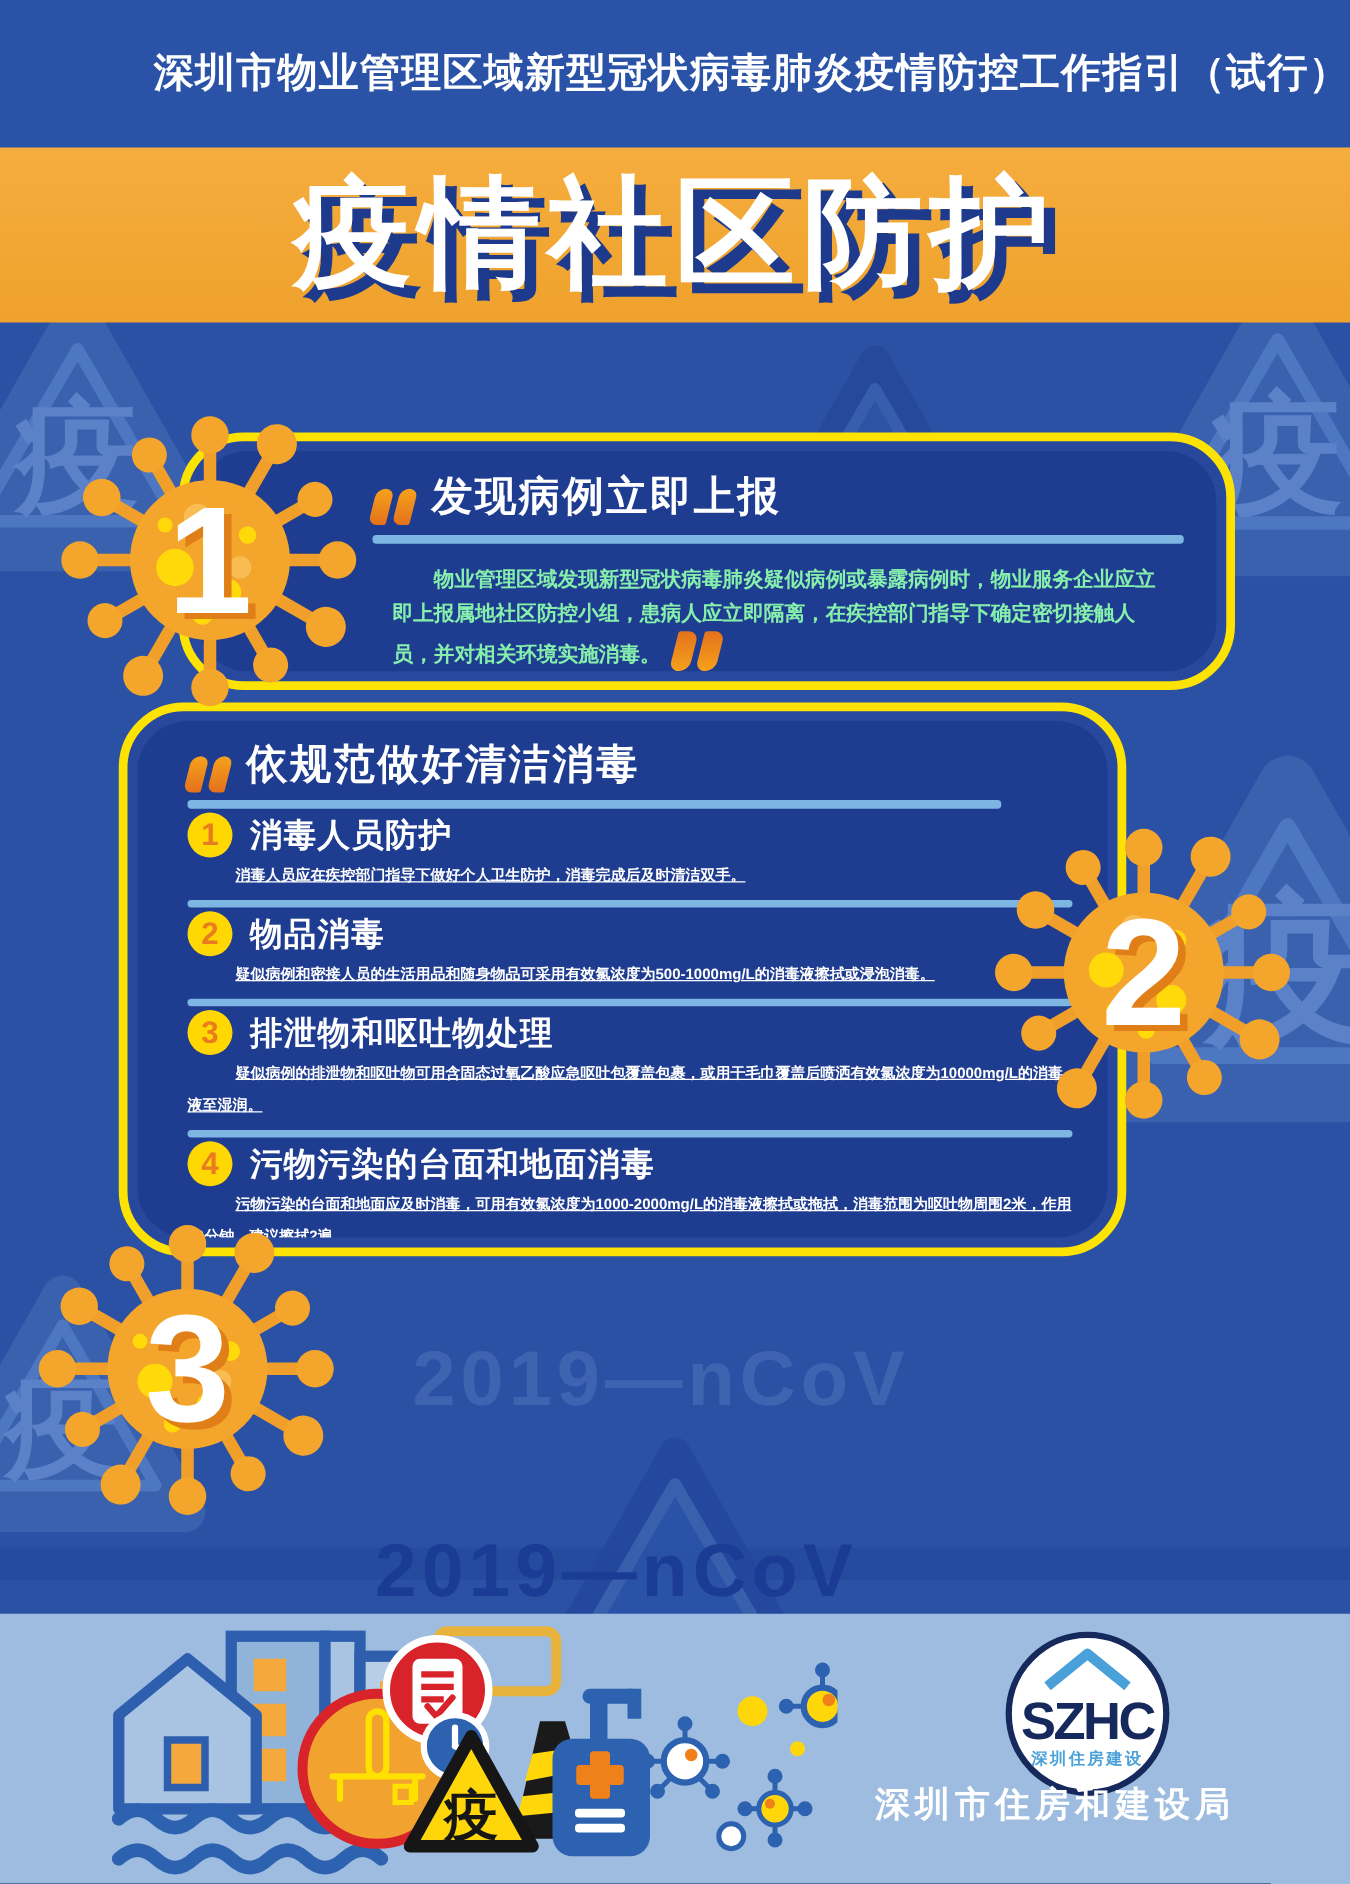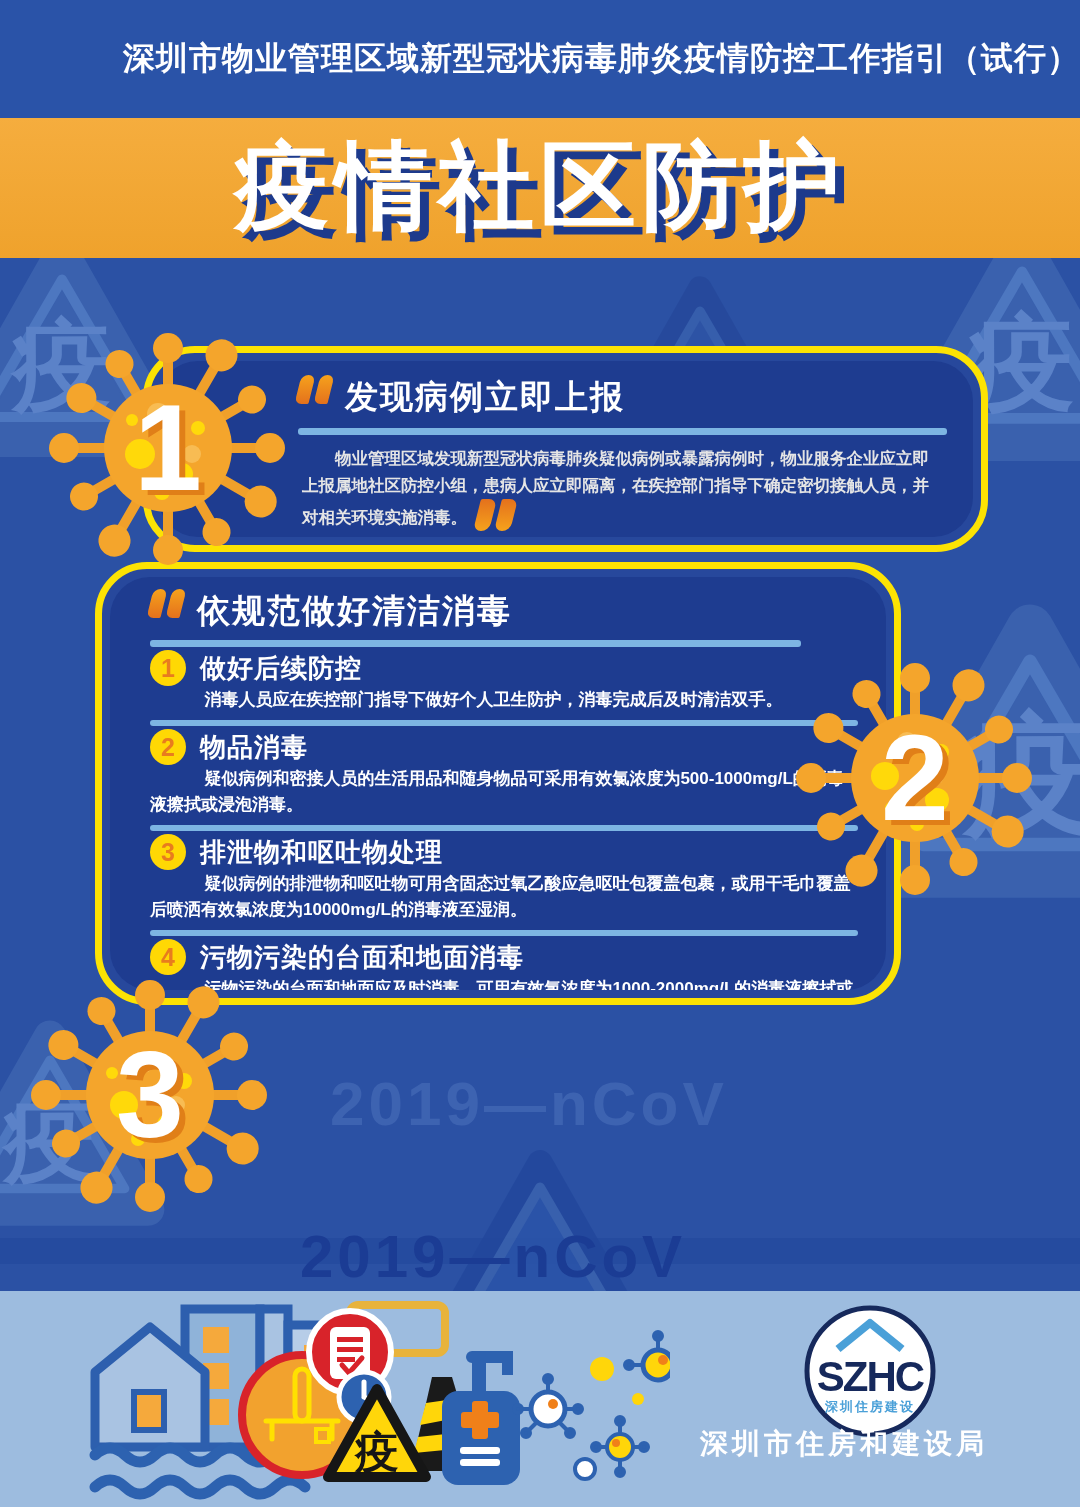--- a/index.html
+++ b/index.html
@@ -20,44 +20,44 @@
   
   .bgband{position:absolute;left:0;width:100%;z-index:0;}
   .tri{position:absolute;z-index:0;}
   .ncov{position:absolute;color:#1b3c94;font-size:60px;letter-spacing:4px;z-index:1;}
   .ncov.ghost{color:#7498d8;opacity:.25;z-index:3;font-size:62px;}
   
   .sec-box{position:absolute;box-sizing:border-box;border:7px solid #fce303;
     border-radius:52px;background:#27489c;padding:8px;z-index:2;}
   .sec-inner{box-sizing:border-box;width:100%;height:100%;background:#1e3c90;
     border-radius:40px;overflow:hidden;}
-  .head-row{display:flex;align-items:flex-start;}
+  .head-row{display:flex;align-items:flex-end;}
   .sec-title{color:#ffffff;font-size:33px;letter-spacing:2px;}
   .ul{height:7px;background:#7db5e3;border-radius:3px;}
-  .body-txt{color:#e5e5e5;font-size:16.5px;line-height:27px;text-indent:2em;margin:4px;}
+  .body-txt{color:#86efac;font-size:16.5px;line-height:27px;text-indent:2em;margin:16px;}
   
   .q{display:inline-flex;gap:5px;margin-right:14px;}
   .q i{display:block;width:14px;height:29px;
     background:linear-gradient(180deg,#f6a21c,#e4711c);
     border-radius:9px 9px 2px 9px;transform:skewX(-14deg);}
   .q.close{transform:rotate(180deg);margin:0 0 0 10px;vertical-align:-8px;}
   .q.close i{width:16px;height:32px;}
   
   .box1{left:143px;top:346px;width:845px;height:206px;}
   .box1 .sec-inner{padding:14px 26px 6px 140px;}
   .box1 .ul.top{margin:8px 0 10px 0;}
   
   .box2{left:95px;top:562px;width:806px;height:443px;}
   .box2 .sec-inner{padding:12px 28px 6px 40px;}
   .box2 .ul.top{margin:6px 0 2px 0;}
   .item-row{display:flex;align-items:center;gap:14px;margin-top:4px;height:34px;}
   .badge{flex:0 0 36px;width:36px;height:36px;border-radius:50%;background:#ffd804;
     color:#e87c1e;font-size:25px;display:flex;align-items:center;justify-content:center;}
   .item-title{color:#ffffff;font-size:26px;letter-spacing:1px;}
-  .item-body{color:#ffffff;font-size:17px;line-height:26px;text-indent:3.2em;margin:2px 0 0 0;}
+  .item-body{color:#ffffff;font-size:12px;line-height:26px;text-indent:3.2em;margin:2px 0 0 0;text-decoration:underline;}
   .divider{height:6px;background:#7db5e3;border-radius:3px;margin:7px 0 4px 0;}
   
   .box3{left:185px;top:1006px;width:805px;height:196px;}
   .box3 .sec-inner{padding:12px 24px 4px 170px;}
   .box3 .ul.top{margin:8px 0 8px 0;}
   
   .virus{position:absolute;width:250px;height:250px;z-index:5;}
   .virus svg{position:absolute;inset:0;}
   .virus-num{position:absolute;inset:0;display:flex;align-items:center;justify-content:center;
     color:#ffffff;font-size:122px;text-shadow:6px 5px 0 #e07f18;}
@@ -141,21 +141,21 @@
         <span class="q">
             <i></i>
             <i></i>
           </span>
         <span class="sec-title">依规范做好清洁消毒</span>
       </div>
       <div class="ul top" style="width:92%;"></div>
 
       <div class="item-row">
         <span class="badge">1</span>
-        <span class="item-title">做好后续防控</span>
+        <span class="item-title">消毒人员防护</span>
       </div>
       <p class="item-body">消毒人员应在疾控部门指导下做好个人卫生防护，消毒完成后及时清洁双手。</p>
       <div class="divider"></div>
 
       <div class="item-row">
         <span class="badge">2</span>
         <span class="item-title">物品消毒</span>
       </div>
       <p class="item-body">疑似病例和密接人员的生活用品和随身物品可采用有效氯浓度为500-1000mg/L的消毒液擦拭或浸泡消毒。</p>
       <div class="divider"></div>

